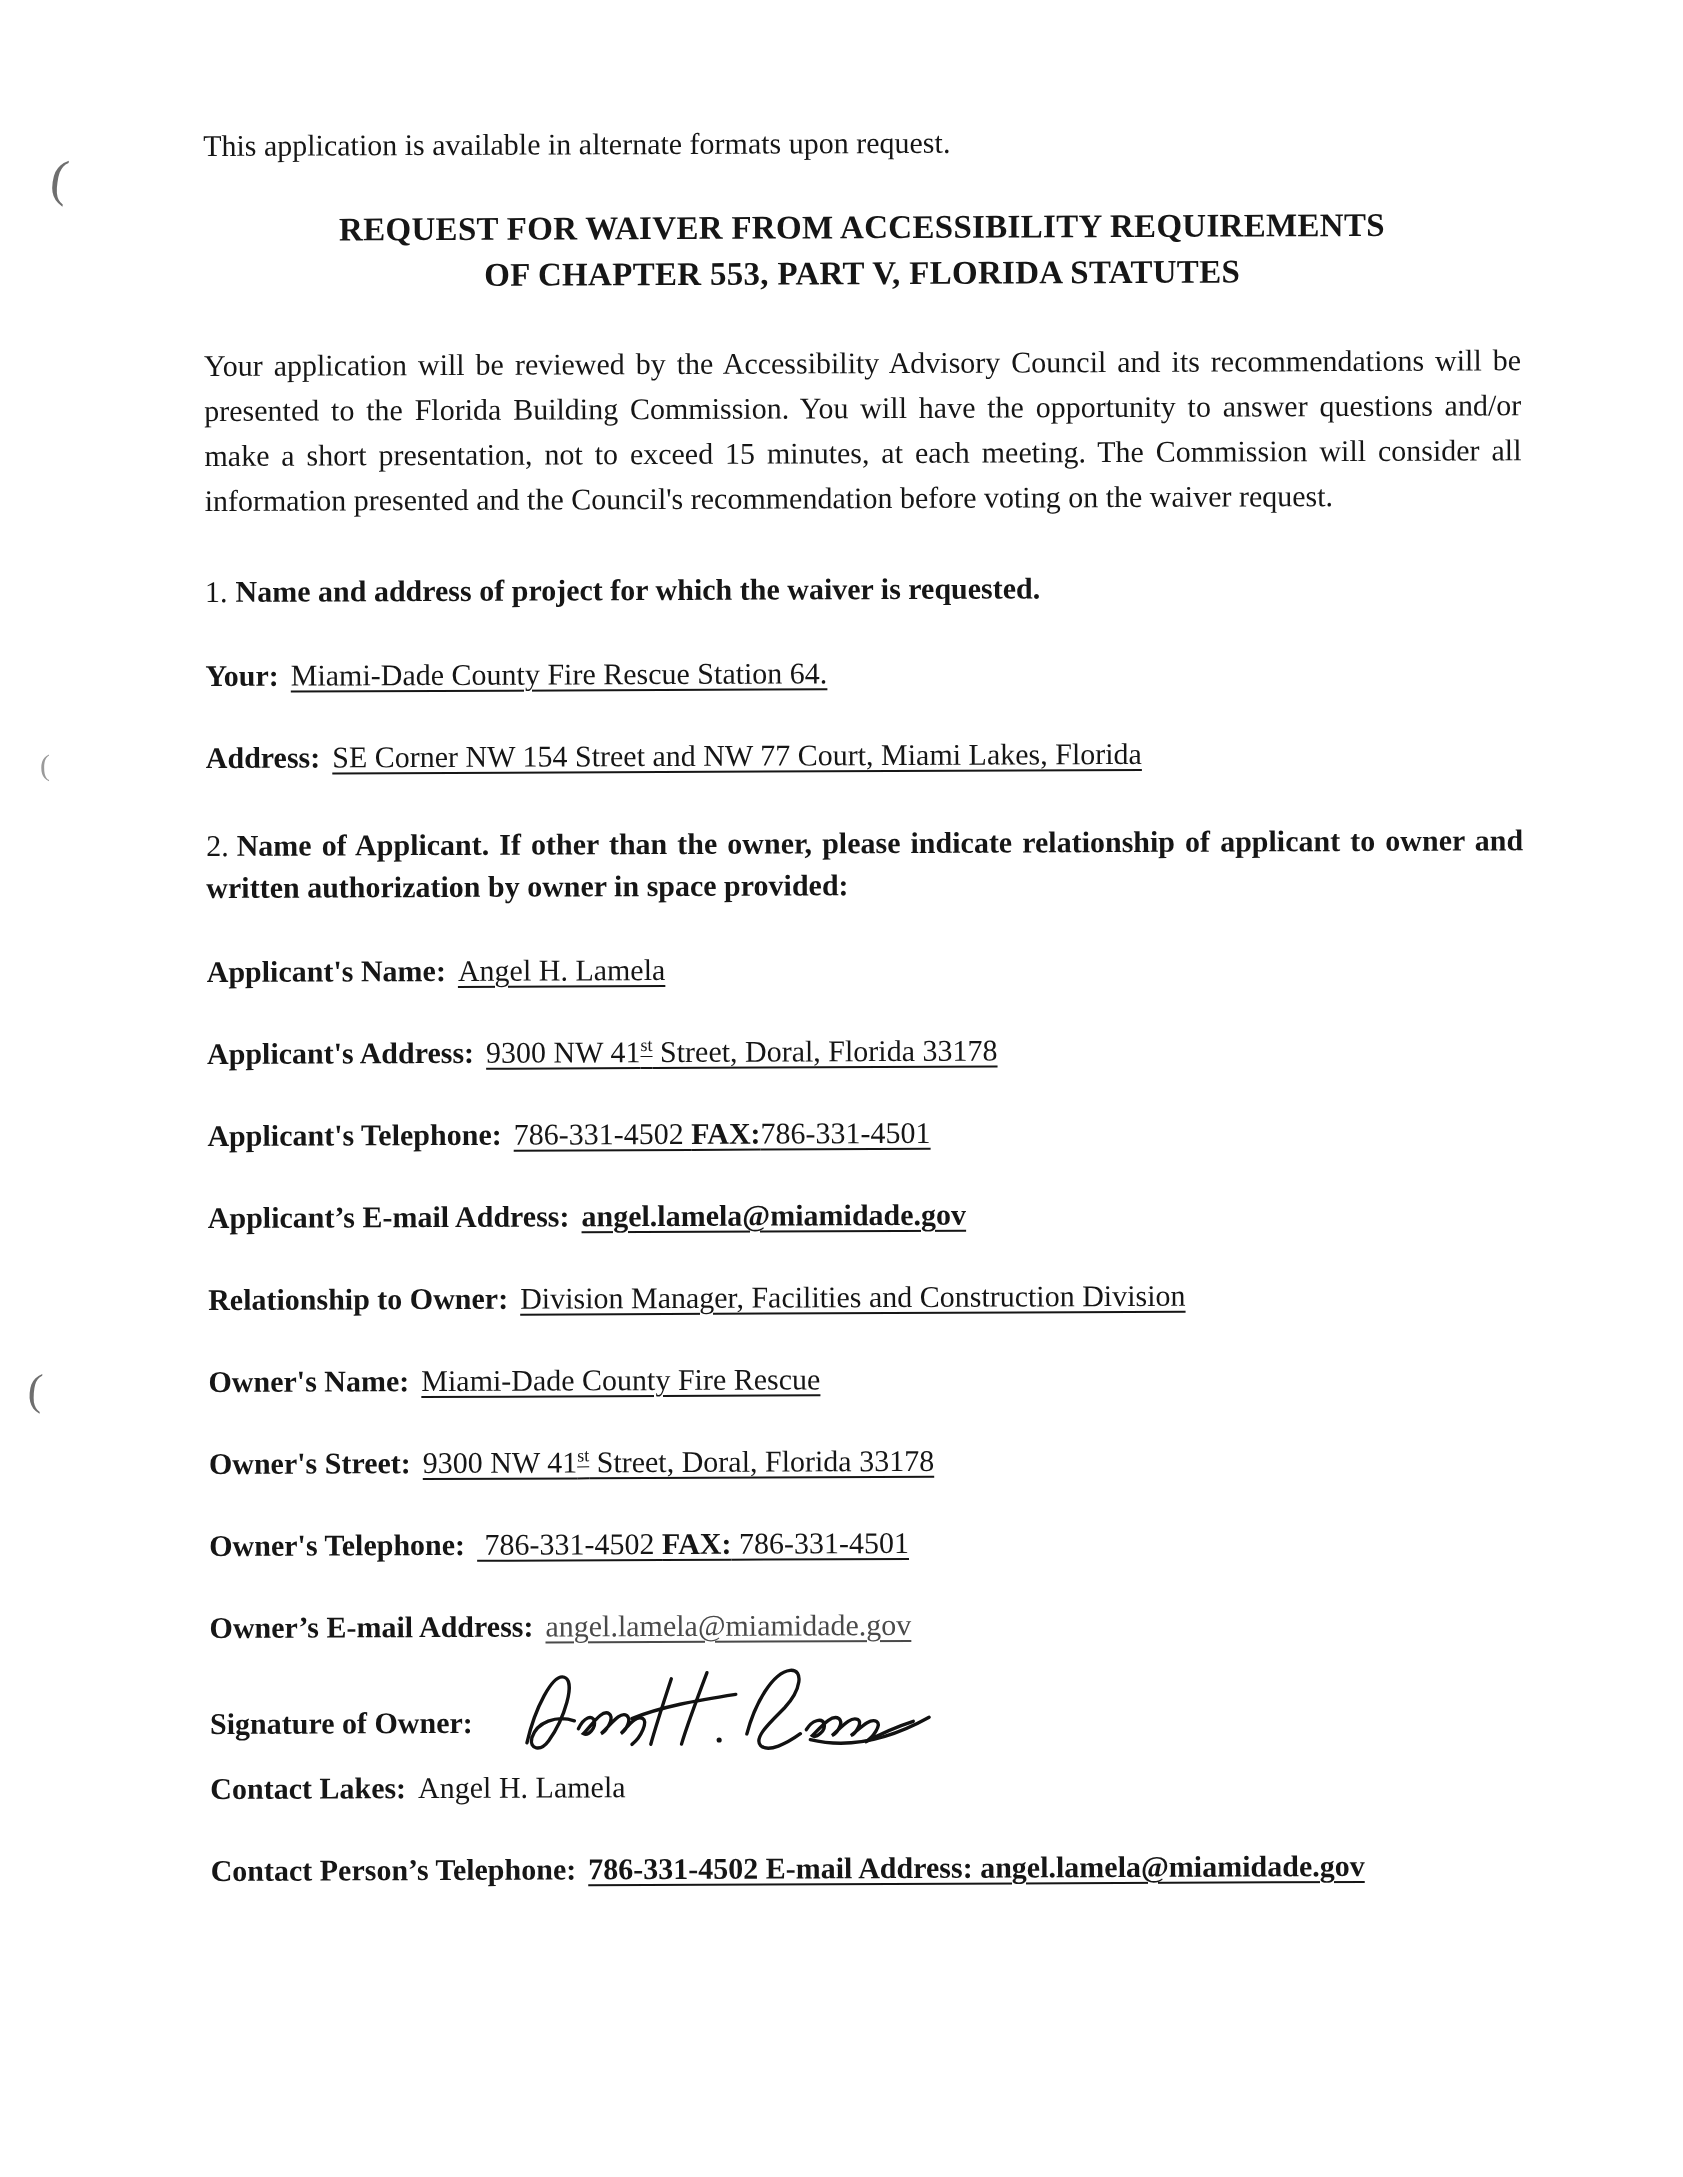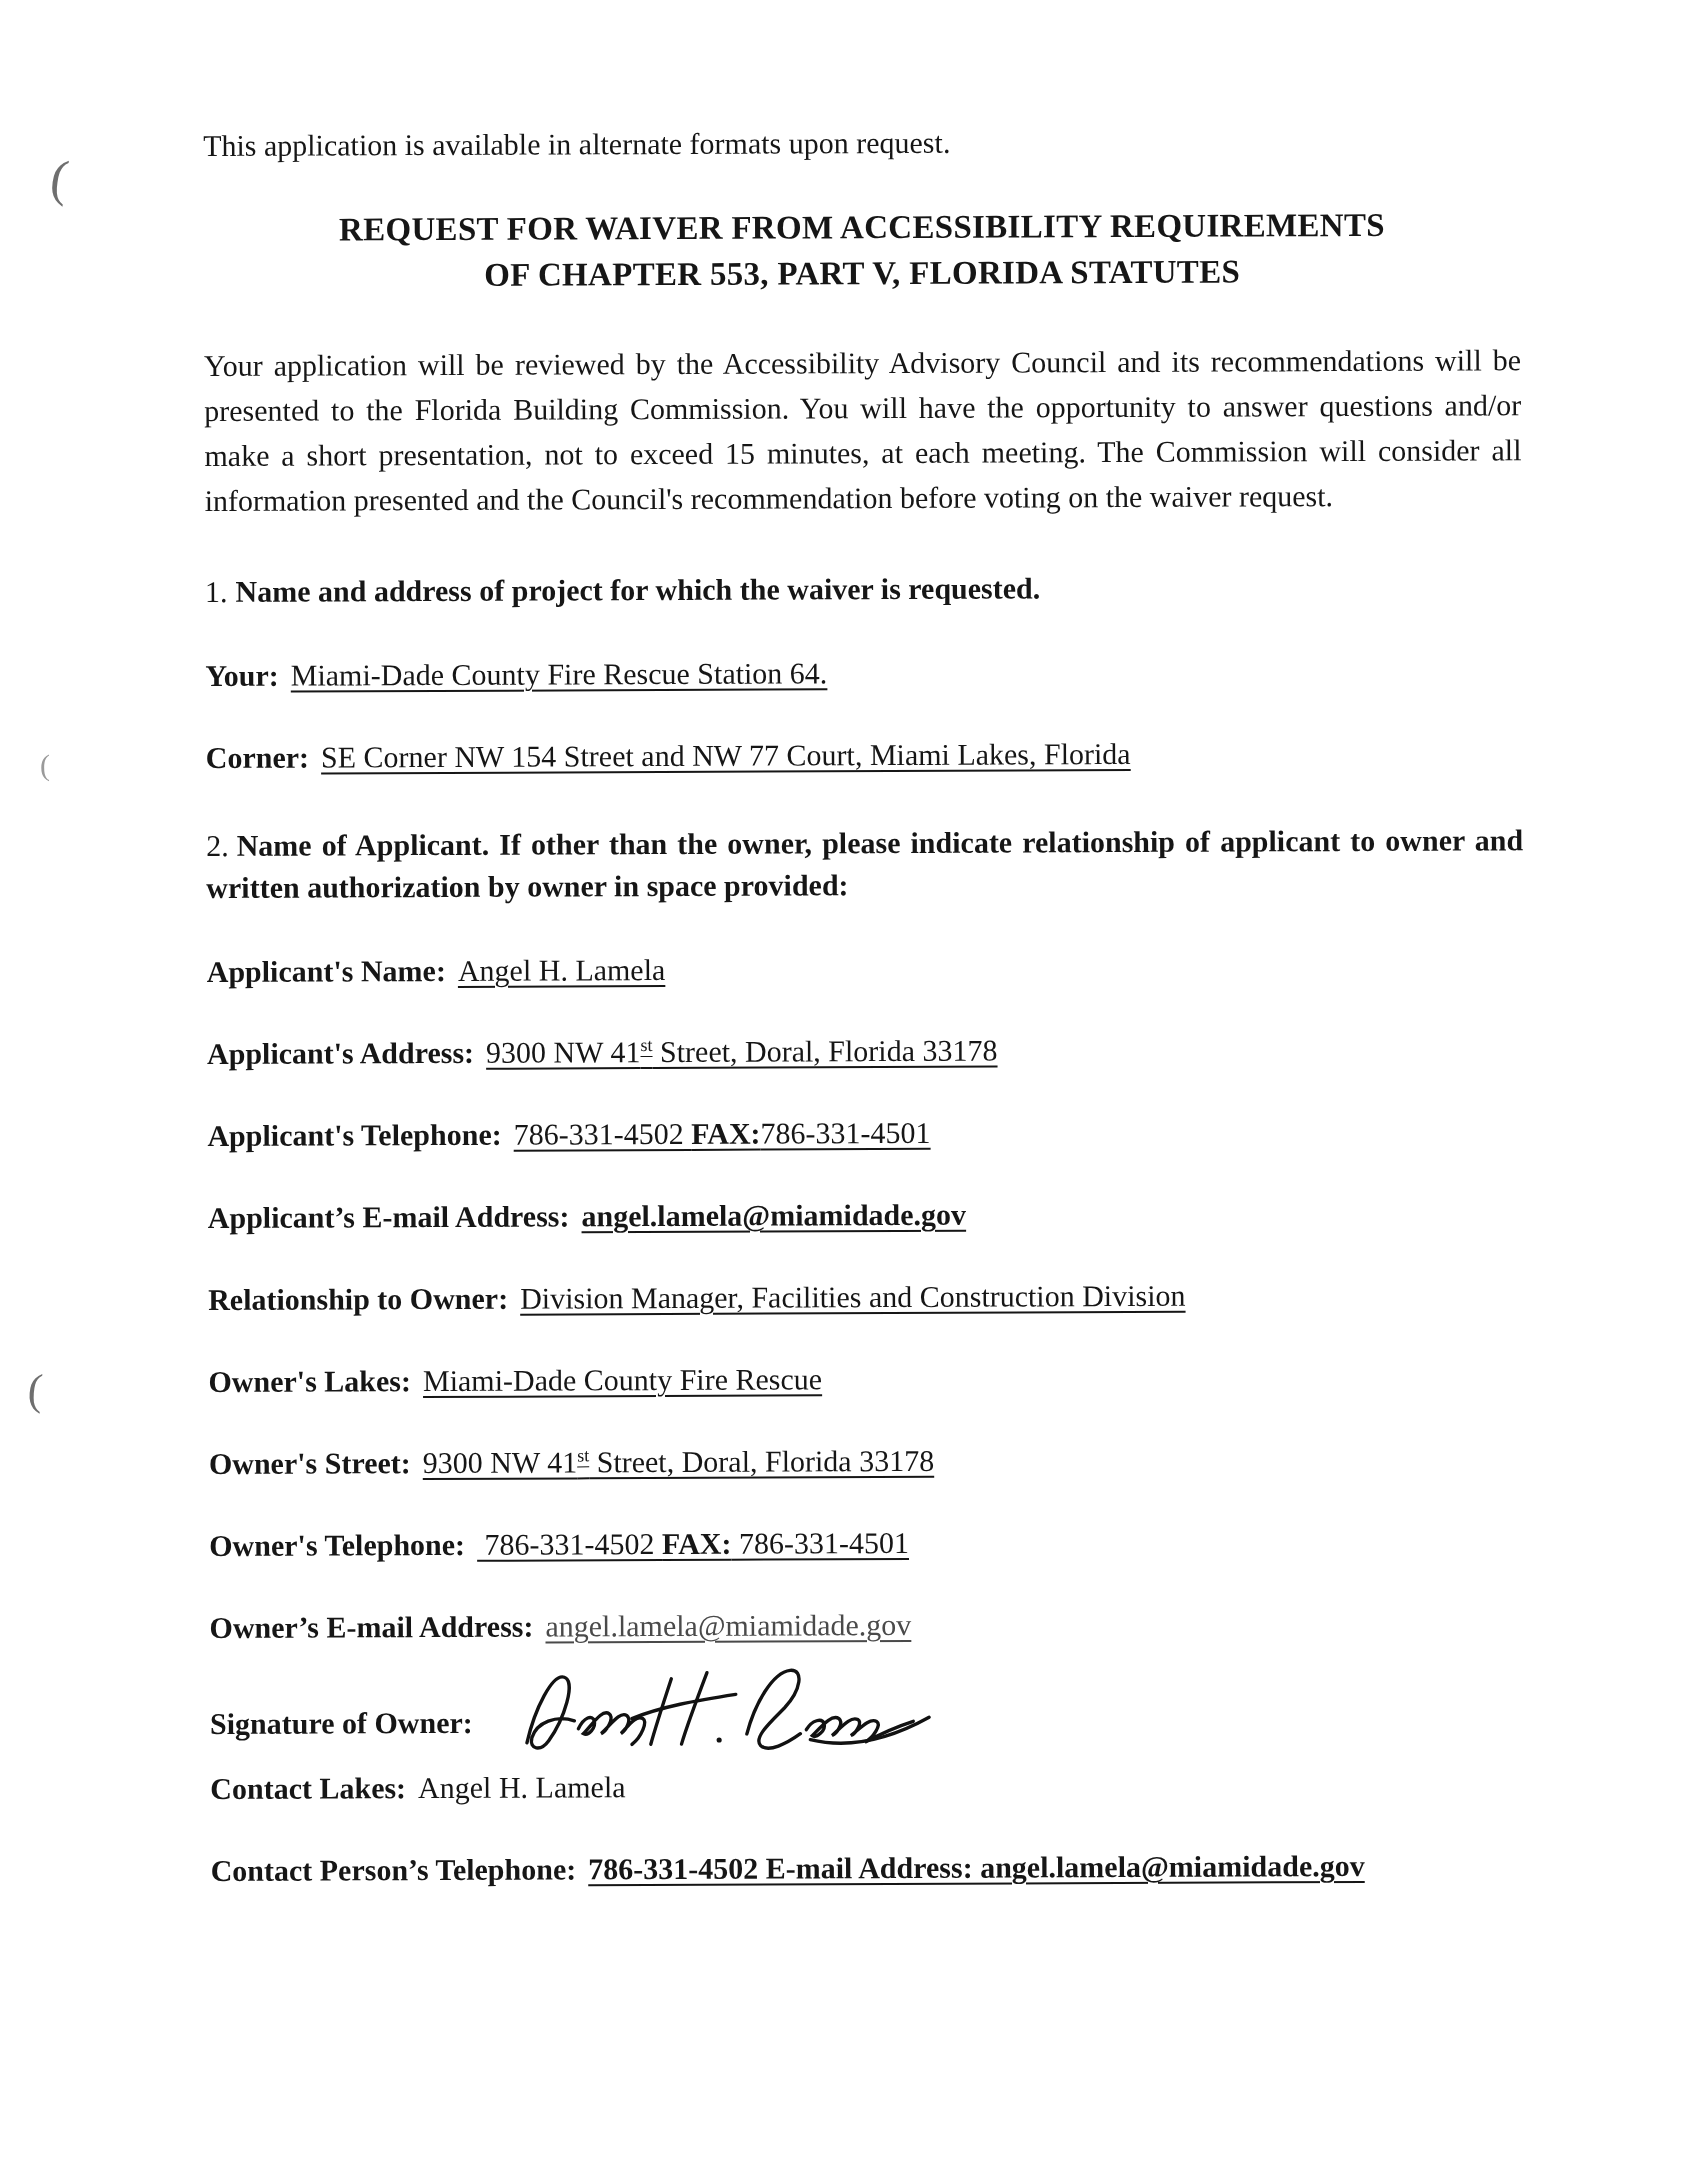--- a/index.html
+++ b/index.html
@@ -96,21 +96,21 @@
 
     <p class="intro">Your application will be reviewed by the Accessibility Advisory Council and its recommendations will be presented to the Florida Building Commission. You will have the opportunity to answer questions and/or make a short presentation, not to exceed 15 minutes, at each meeting. The Commission will consider all information presented and the Council's recommendation before voting on the waiver request.</p>
 
     <p class="sec"><span class="num">1.</span><span class="sectext">Name and address of project for which the waiver is requested.</span></p>
 
     <p class="row">
       <b class="lbl">Your:</b><span class="u">Miami-Dade County Fire Rescue Station 64.</span>
     </p>
 
     <p class="row">
-      <b class="lbl">Corner:</b><span class="u">SE Corner NW 154 Street and NW 77 Court, Miami Lakes, Florida</span>
+      <b class="lbl">Address:</b><span class="u">SE Corner NW 154 Street and NW 77 Court, Miami Lakes, Florida</span>
     </p>
 
     <p class="sec"><span class="num">2.</span><span class="sectext">Name of Applicant. If other than the owner, please indicate relationship of applicant to owner and written authorization by owner in space provided:</span></p>
 
     <p class="row">
       <b class="lbl">Applicant's Name:</b><span class="u">Angel H. Lamela</span>
     </p>
 
     <p class="row">
       <b class="lbl">Applicant's Address:</b><span class="u"><span>9300 NW 41</span><sup>st</sup><span> Street, Doral, Florida 33178</span></span>
@@ -122,21 +122,21 @@
 
     <p class="row">
       <b class="lbl">Applicant’s E-mail Address:</b><span class="u bold">angel.lamela@miamidade.gov</span>
     </p>
 
     <p class="row">
       <b class="lbl">Relationship to Owner:</b><span class="u">Division Manager, Facilities and Construction Division</span>
     </p>
 
     <p class="row">
-      <b class="lbl">Owner's Lakes:</b><span class="u">Miami-Dade County Fire Rescue</span>
+      <b class="lbl">Owner's Name:</b><span class="u">Miami-Dade County Fire Rescue</span>
     </p>
 
     <p class="row">
       <b class="lbl">Owner's Street:</b><span class="u"><span>9300 NW 41</span><sup>st</sup><span> Street, Doral, Florida 33178</span></span>
     </p>
 
     <p class="row">
       <b class="lbl">Owner's Telephone:</b><span class="u"><span> 786-331-4502 </span><b>FAX:</b><span> 786-331-4501</span></span>
     </p>
 

